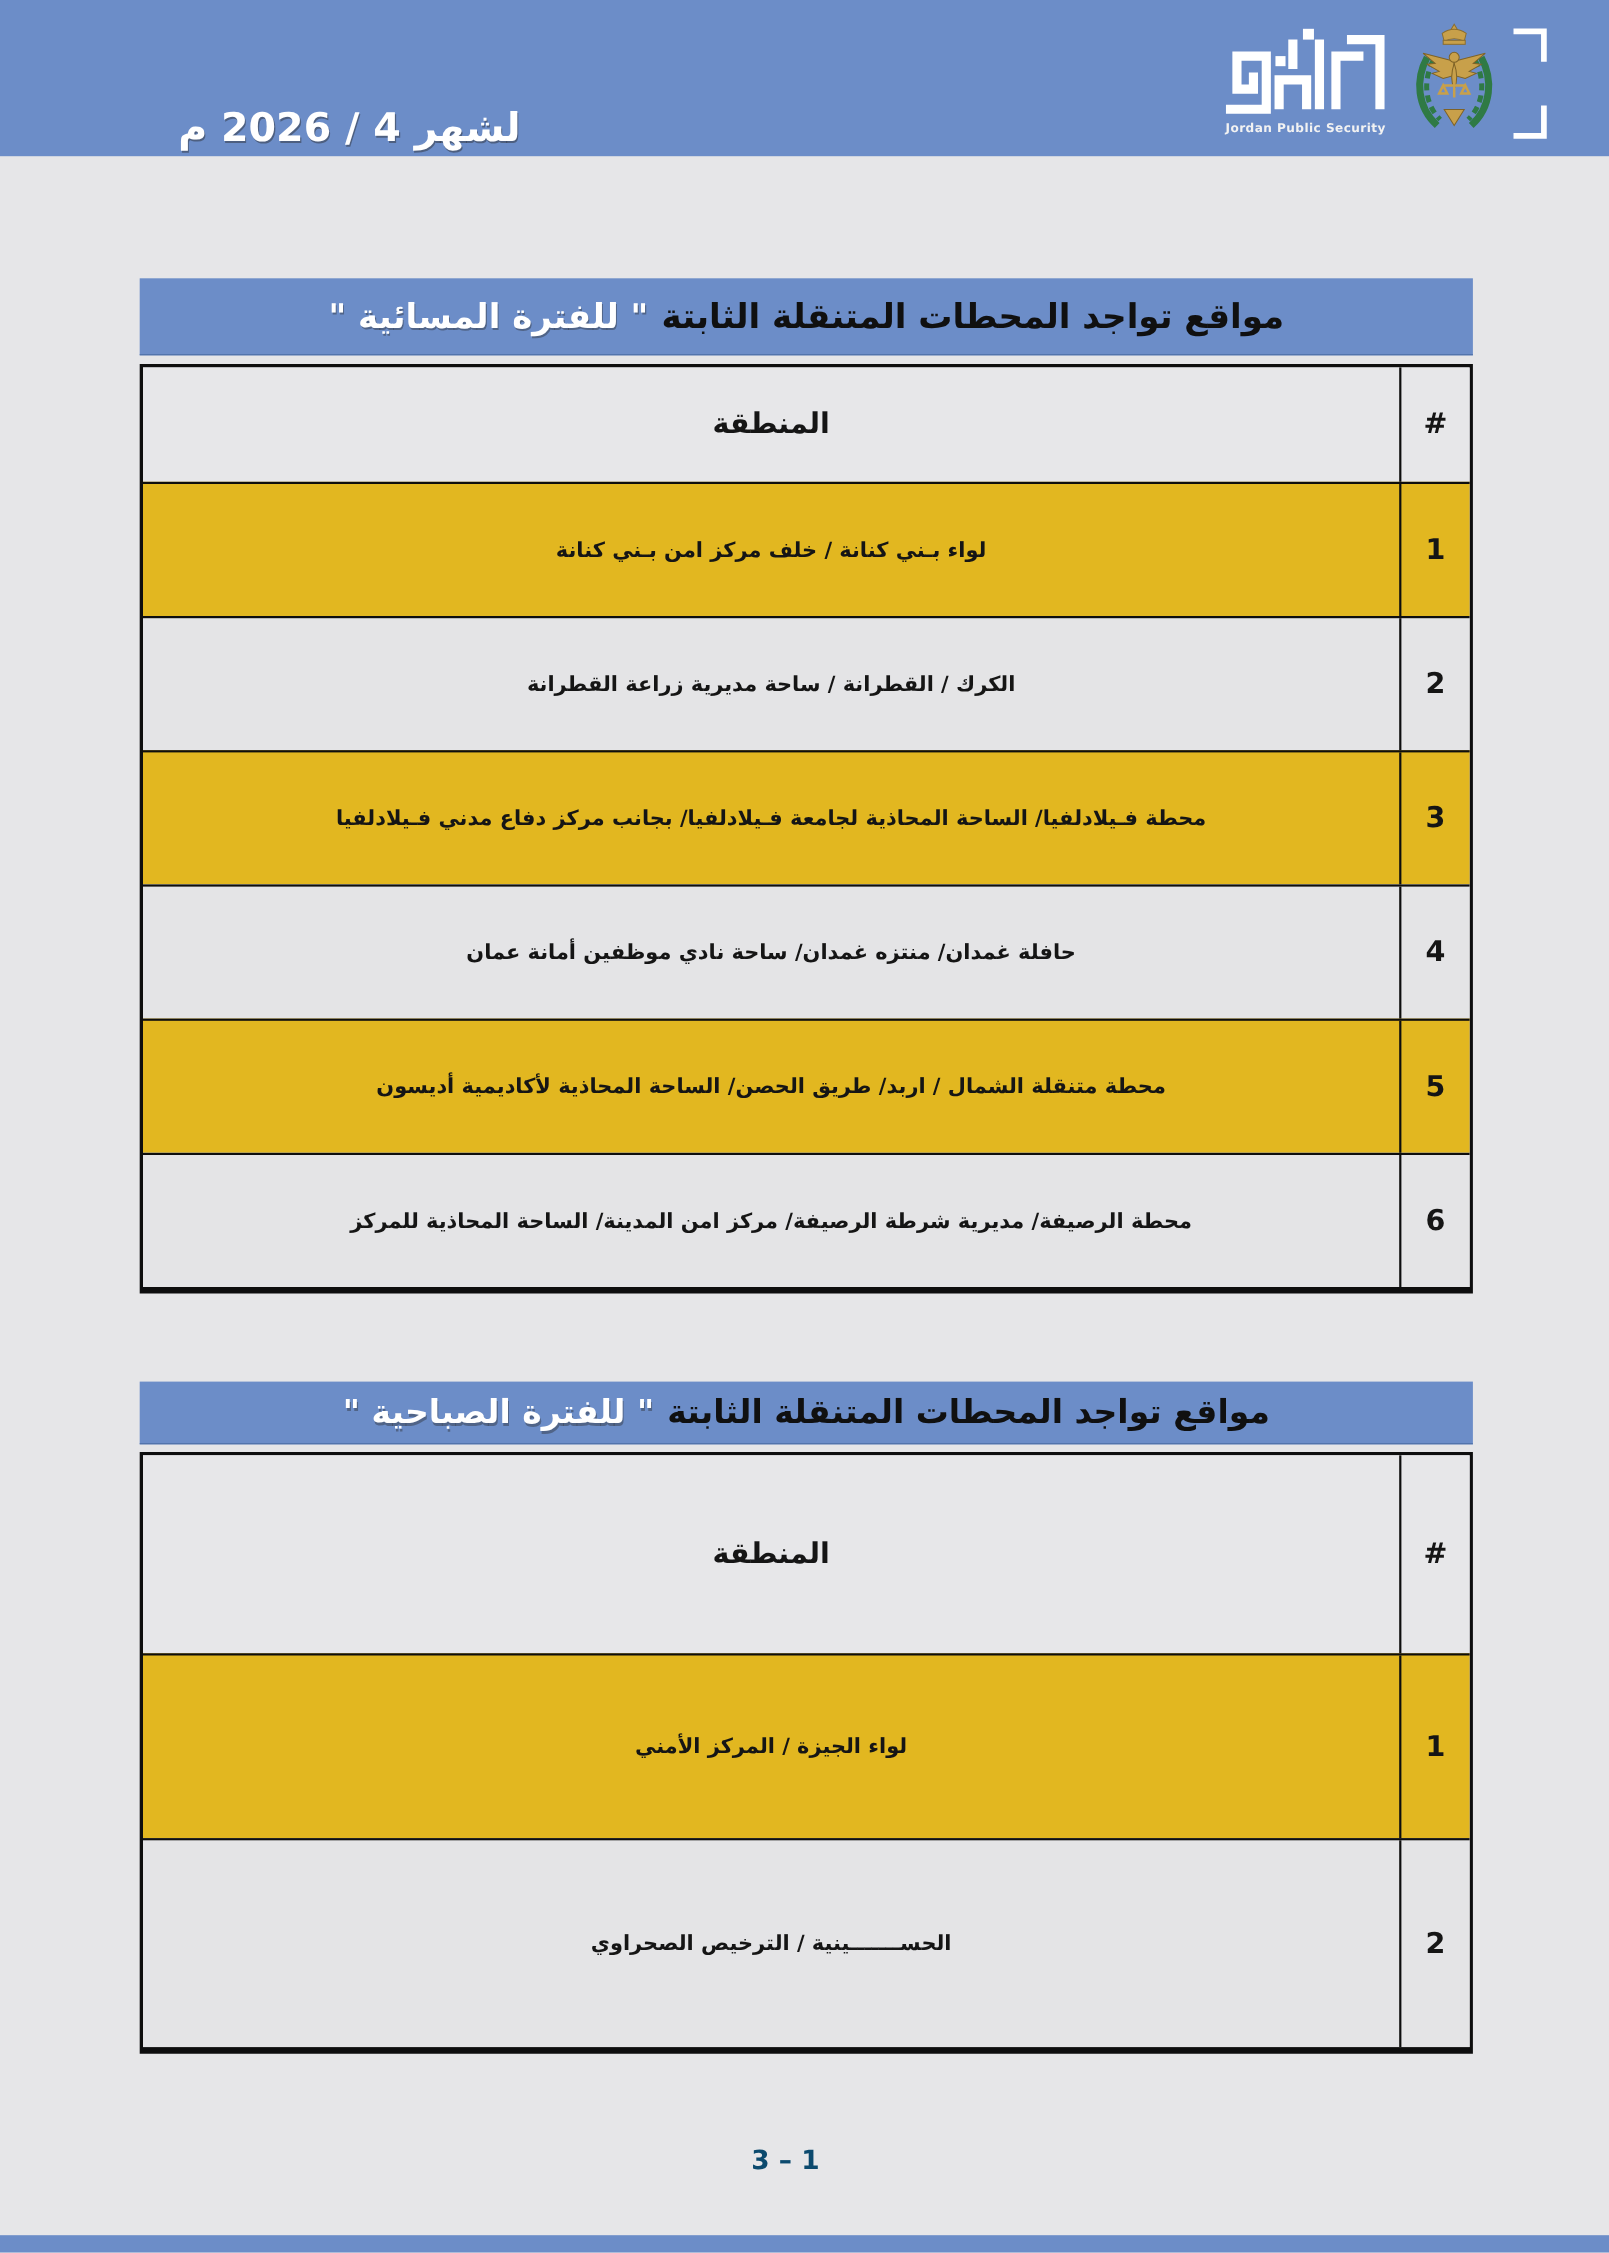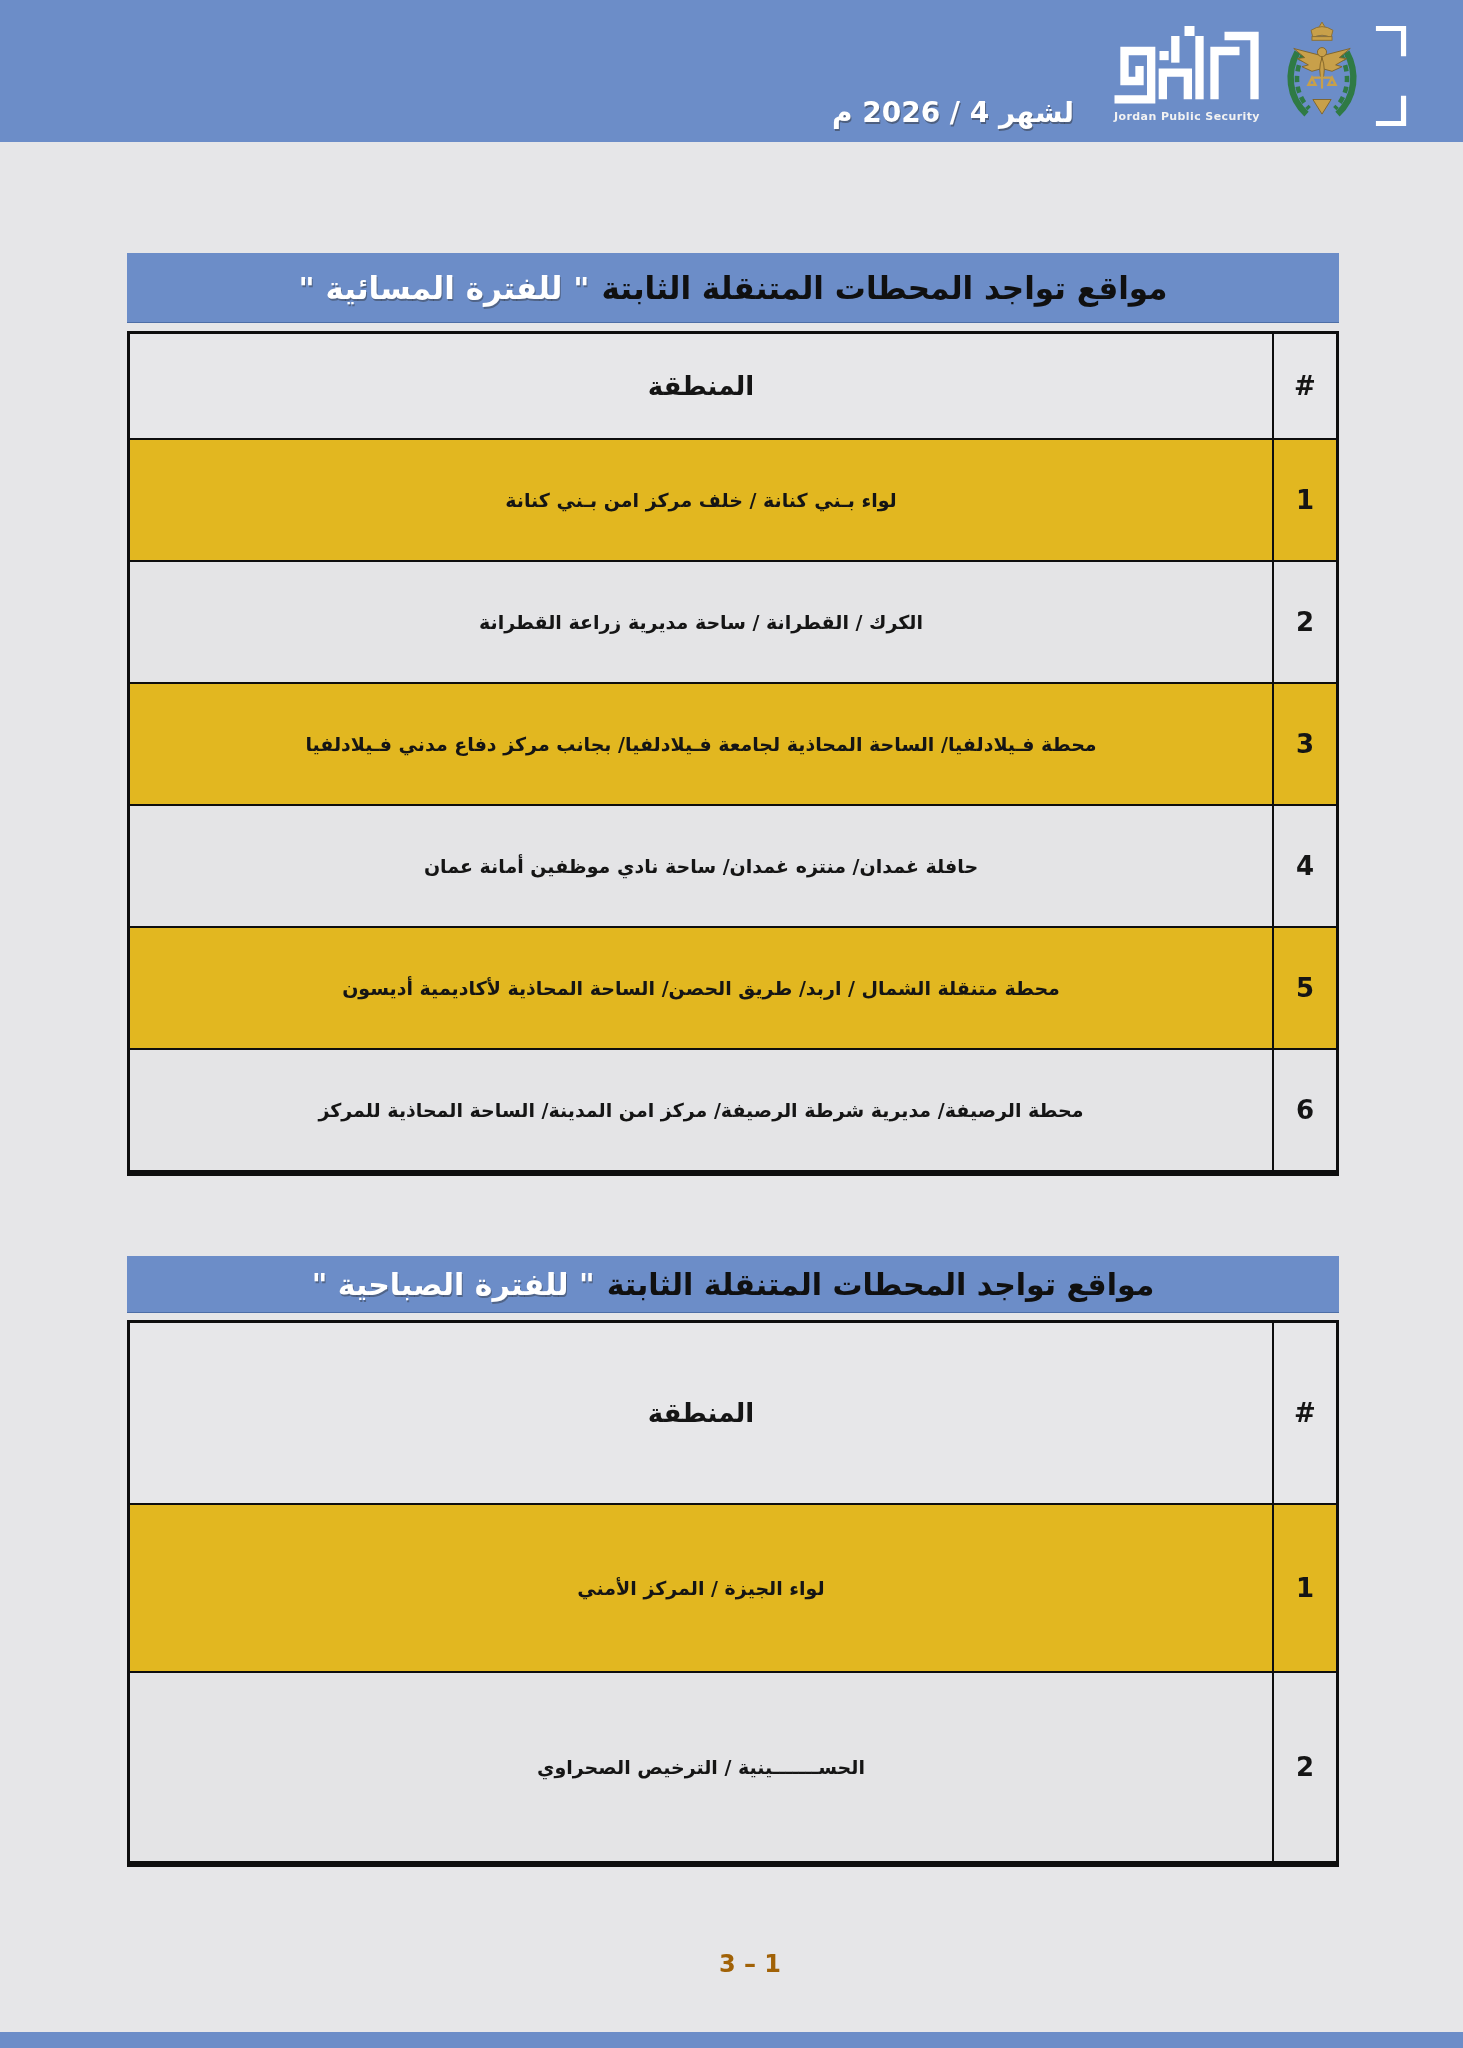--- a/index.html
+++ b/index.html
@@ -3,22 +3,22 @@
 <meta charset="utf-8">
 <style>
   html,body{margin:0;padding:0;background:#e6e6e8;}
   .page{position:relative;width:1463px;height:2048px;background:#e6e6e8;overflow:hidden;
         font-family:"DejaVu Sans",sans-serif;font-weight:bold;color:#151515;}
 
   
   .topbar{position:absolute;top:0;left:0;width:100%;height:142px;background:#6c8dc8;}
   .main-title{position:absolute;top:24px;left:170px;width:940px;text-align:center;
               font-size:44px;color:#121212;letter-spacing:.5px;}
-  .sub-title{position:absolute;top:96px;left:174px;width:900px;text-align:right;
-             font-size:28px;color:#ffffff;text-shadow:1px 2px 0 rgba(40,40,40,.45);}
+  .sub-title{position:absolute;top:96px;left:162px;width:900px;text-align:left;
+             font-size:36px;color:#ffffff;text-shadow:1px 2px 0 rgba(40,40,40,.45);}
 
   
   .logo{position:absolute;right:56px;top:18px;width:306px;height:118px;}
   .kufic{position:absolute;left:0;top:8px;width:172px;height:80px;}
   .logo-caption{position:absolute;left:0;top:92px;width:172px;text-align:center;
                 font-size:11px;color:#f2f2f2;font-weight:bold;letter-spacing:.4px;}
   .emblem{position:absolute;left:180px;top:0;width:82px;height:112px;}
   .brackets{position:absolute;left:268px;top:2px;width:38px;height:112px;}
 
   
@@ -46,21 +46,21 @@
 
   #tb-0 .thead{height:104px;}
   #tb-0 .trow{height:120px;}
   #tb-0 .thead.trow{height:104px;}
   #tb-1 .thead{height:180px;}
   #tb-1 .trow.row-yellow{height:166px;}
   #tb-1 .trow.row-plain{height:188px;}
 
   
   .page-num{position:absolute;top:1950px;left:0;width:1428px;text-align:center;
-            font-size:24px;color:#a16207;margin-left:36px;}
+            font-size:24px;color:#0c4a6e;}
   .bottom-strip{position:absolute;left:0;bottom:0;width:100%;height:16px;background:#6c8dc8;}
 </style>
 </head>
 <body>
 
 <div class="page">
 
   <header class="topbar">
     <div class="sub-title" dir="rtl">لشهر 4 / 2026 م</div>
 

